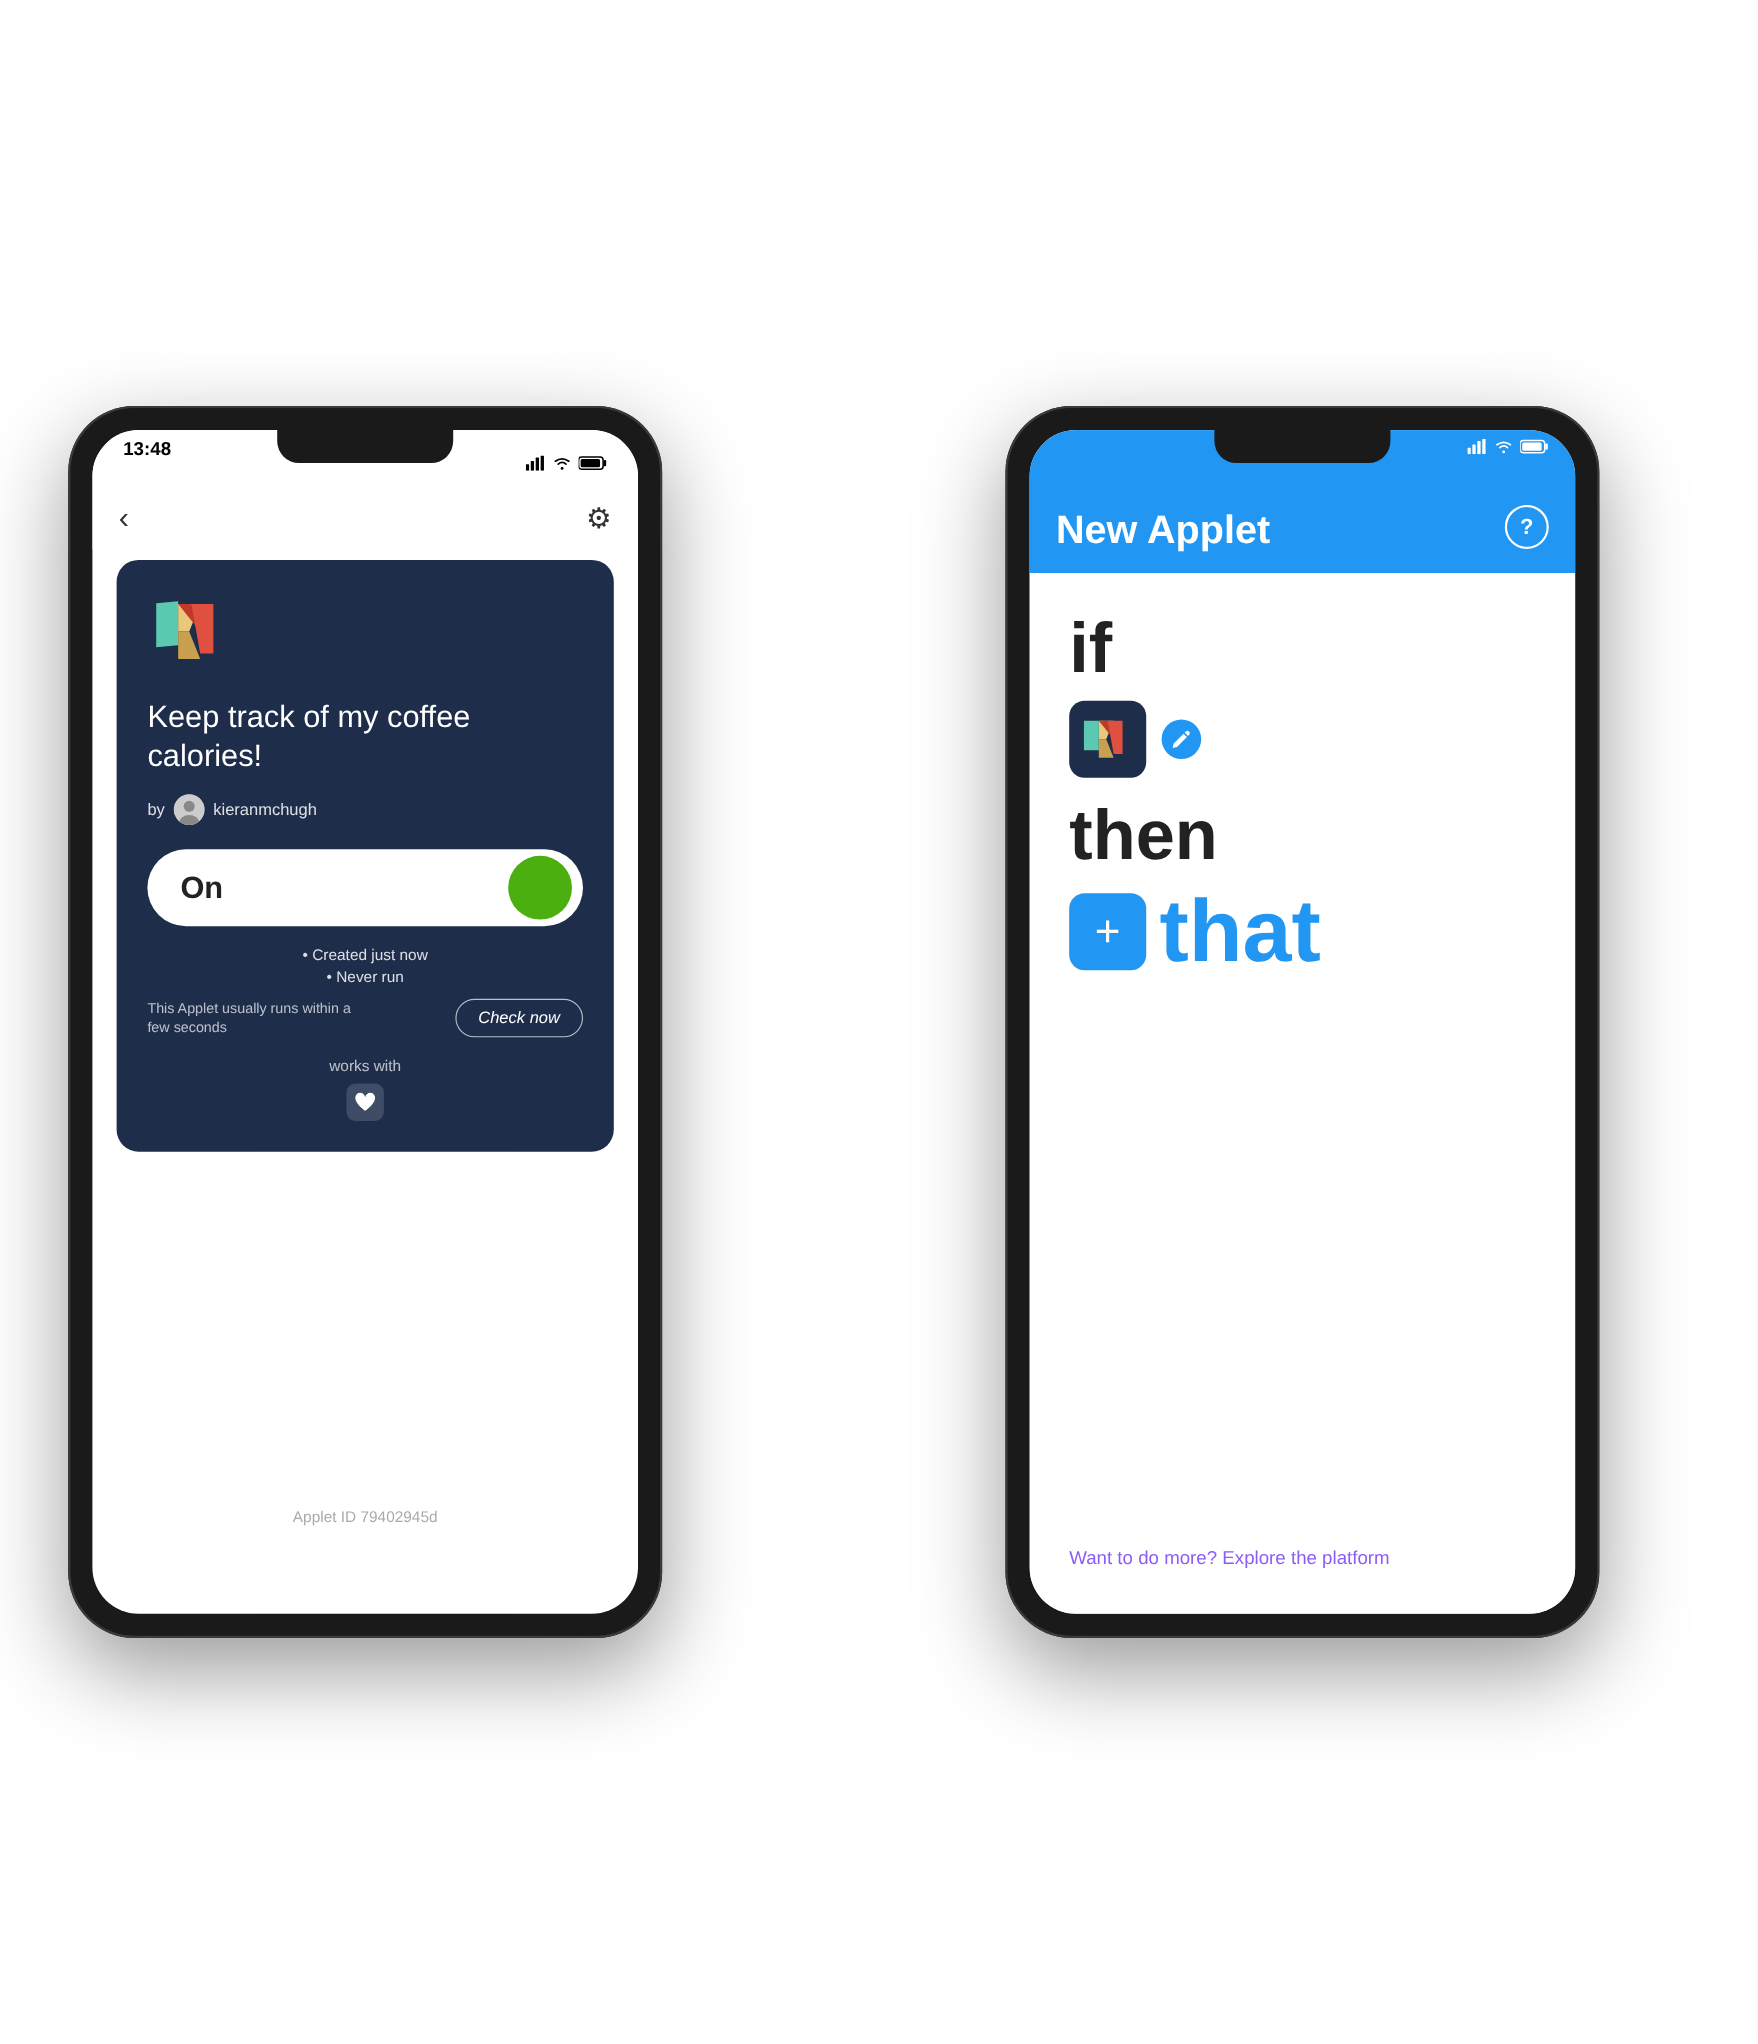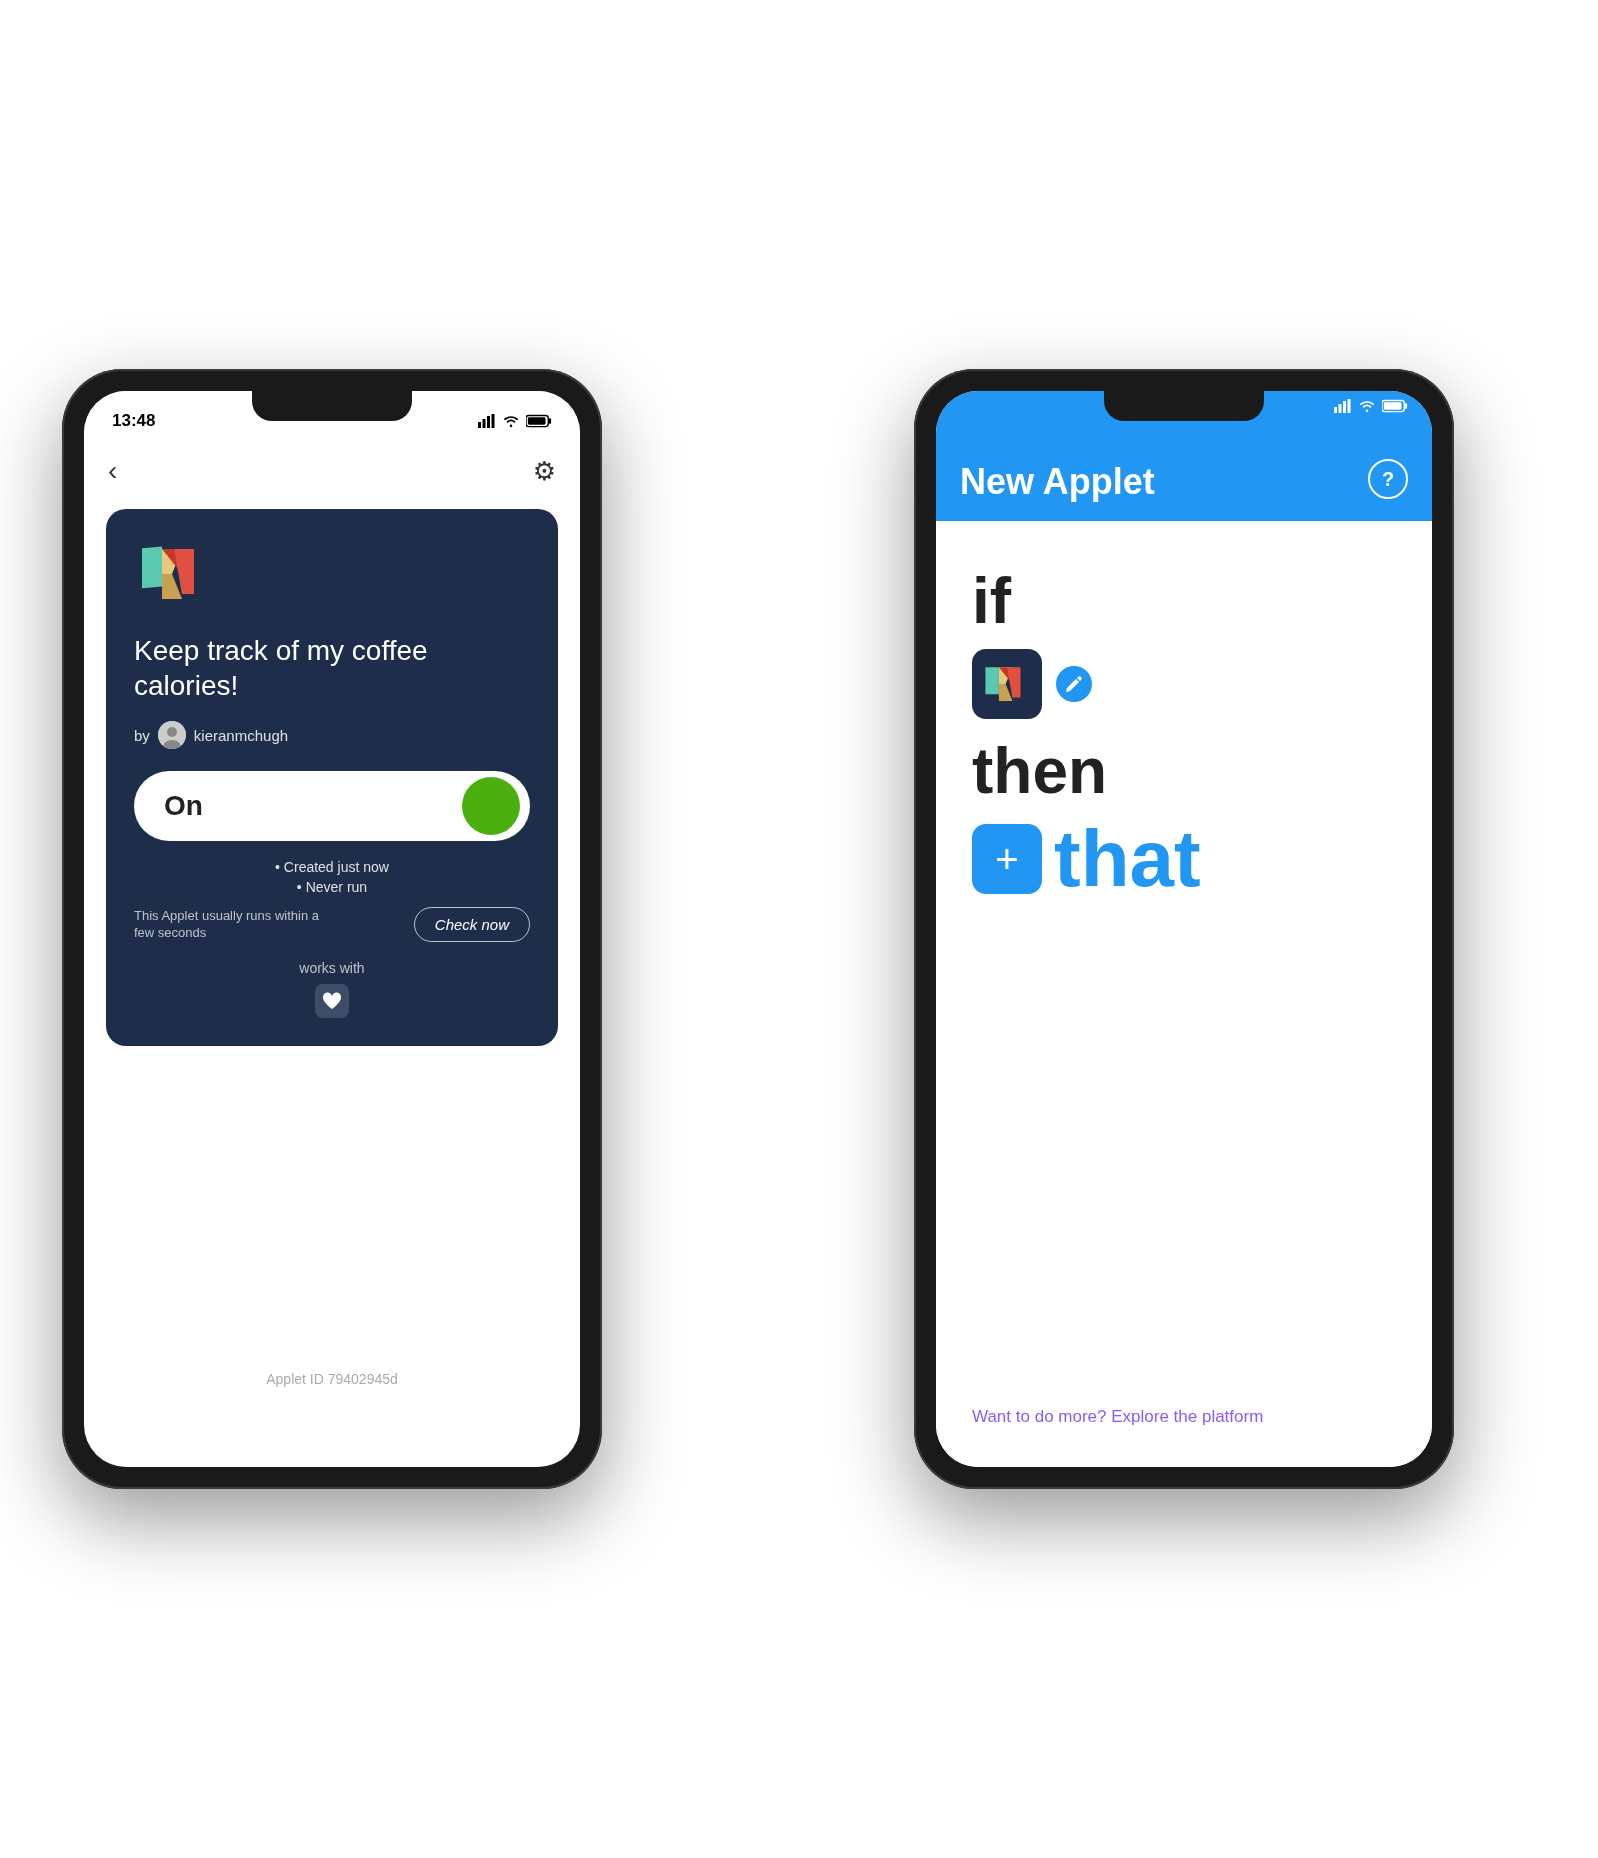--- a/index.html
+++ b/index.html
@@ -69,21 +69,20 @@
     }
 
     
     .status-bar-1 {
       position: absolute;
       top: 0;
       left: 0;
       right: 0;
       height: 52px;
       display: flex;
-      align-items: center;
       justify-content: space-between;
       padding: 8px 28px 0;
       z-index: 5;
       background: white;
     }
 
     .status-time {
       font-size: 17px;
       font-weight: 600;
       color: #000;
@@ -353,21 +352,21 @@
     }
 
     
     .ifttt-content {
       position: absolute;
       top: 130px;
       left: 0;
       right: 0;
       bottom: 0;
       background: white;
-      padding: 48px 36px 0;
+      padding: 36px 36px 0;
     }
 
     .if-text {
       font-size: 64px;
       font-weight: 700;
       color: #222;
       line-height: 1;
       margin-bottom: 16px;
     }
 

